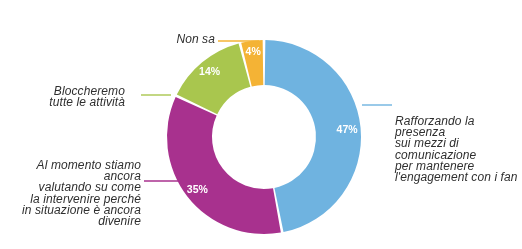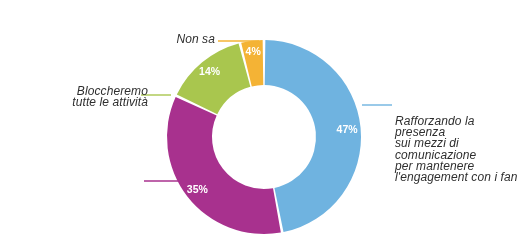--- a/index.html
+++ b/index.html
@@ -67,19 +67,24 @@
         <text x="253.19627526675703" y="51.479712746692" text-anchor="middle" dominant-baseline="central" class="slice-label">4%</text>
       </g>
   </svg>
 
   <div class="callout left-align" style="left:395px; top:100px; width:125px;">Rafforzando la presenza
 sui mezzi di
 comunicazione
 per mantenere
 l'engagement con i fan</div>
 
+  <div class="callout right-align" style="left:8px; top:160px; width:133px;">Al momento stiamo ancora
+valutando su come
+la intervenire perché
+in situazione è ancora
+divenire</div>
 
-  <div class="callout right-align" style="left:56px; top:86px; width:92px;">Bloccheremo
+  <div class="callout right-align" style="left:33px; top:86px; width:92px;">Bloccheremo
 tutte le attività</div>
 
   <div class="callout right-align" style="left:140px; top:34px; width:75px;">Non sa</div>
 
 </div>
 
 </body></html>

